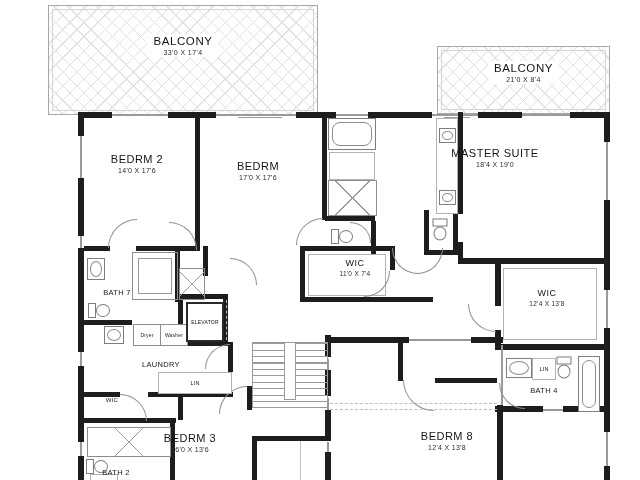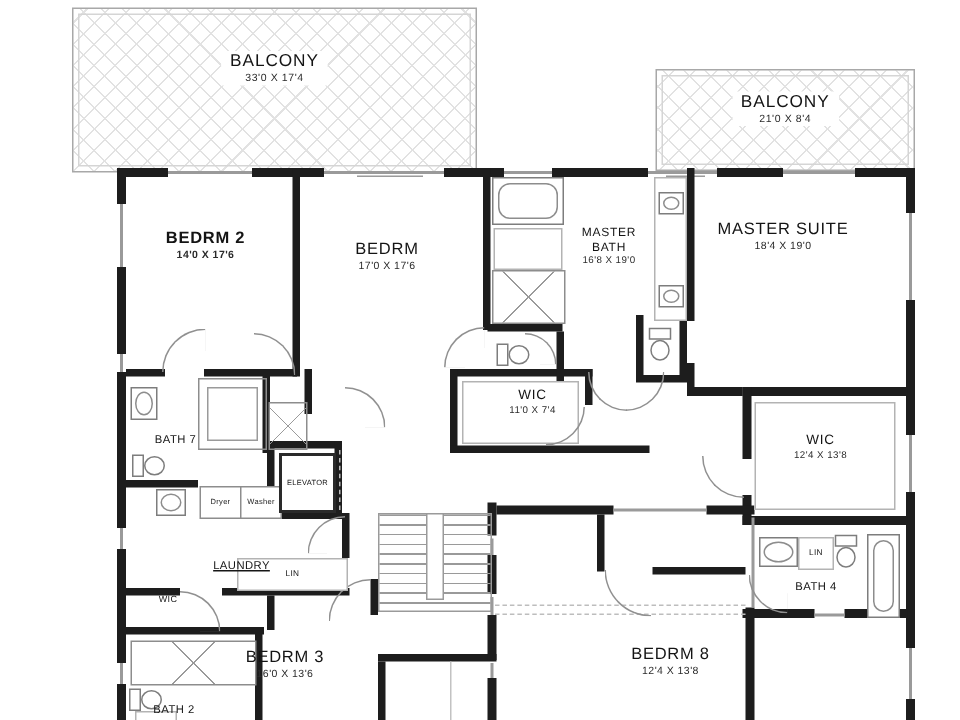--- a/index.html
+++ b/index.html
@@ -212,51 +212,47 @@
   <div class="elev" style="left:186px;top:302px;width:34px;height:36px;">
     <span class="elevlbl">ELEVATOR</span>
   </div>
   <div class="closet" style="left:158px;top:372px;width:72px;height:20px;">
     <span class="closetlbl">LIN</span>
   </div>
   <div class="closet" style="left:532px;top:358px;width:22px;height:20px;">
     <span class="closetlbl">LIN</span>
   </div>
 
-  <div class="rlabel" style="left:137px;top:153px;font-weight:bold;">
+  <div class="rlabel" style="left:137px;top:153px;">
     <div class="rname">BEDRM 2</div>
     <div class="rdims">14'0 X 17'6</div>
   </div>
   <div class="rlabel" style="left:258px;top:160px;">
     <div class="rname">BEDRM</div>
     <div class="rdims">17'0 X 17'6</div>
   </div>
-  <div class="rlabel" style="left:406px;top:150px;">
-    <div class="rname wrap" style="font-size:8px;">MASTER BATH</div>
-    <div class="rdims" style="font-size:6.5px;">16'8 X 19'0</div>
-  </div>
-  <div class="rlabel" style="left:522px;top:147px;text-align:center;">
+  <div class="rlabel" style="left:495px;top:147px;text-align:center;">
     <div class="rname">MASTER SUITE</div>
     <div class="rdims">18'4 X 19'0</div>
   </div>
   <div class="rlabel" style="left:355px;top:258px;">
     <div class="rname" style="font-size:9px;">WIC</div>
     <div class="rdims" style="font-size:6.5px;">11'0 X 7'4</div>
   </div>
   <div class="rlabel" style="left:547px;top:288px;">
     <div class="rname" style="font-size:9px;">WIC</div>
     <div class="rdims" style="font-size:6.5px;">12'4 X 13'8</div>
   </div>
   <div class="rlabel" style="left:190px;top:432px;">
     <div class="rname">BEDRM 3</div>
     <div class="rdims">16'0 X 13'6</div>
   </div>
   <div class="rlabel" style="left:447px;top:430px;">
     <div class="rname">BEDRM 8</div>
     <div class="rdims">12'4 X 13'8</div>
   </div>
   <div class="slabel" style="left:117px;top:288px;">BATH 7</div>
-  <div class="slabel" style="left:161px;top:372px;text-decoration:underline;">LAUNDRY</div>
+  <div class="slabel" style="left:161px;top:360px;">LAUNDRY</div>
   <div class="tlabel" style="left:112px;top:397px;">WIC</div>
   <div class="slabel" style="left:116px;top:468px;">BATH 2</div>
   <div class="slabel" style="left:544px;top:386px;">BATH 4</div>
 
 </div>
 
 </body></html>

